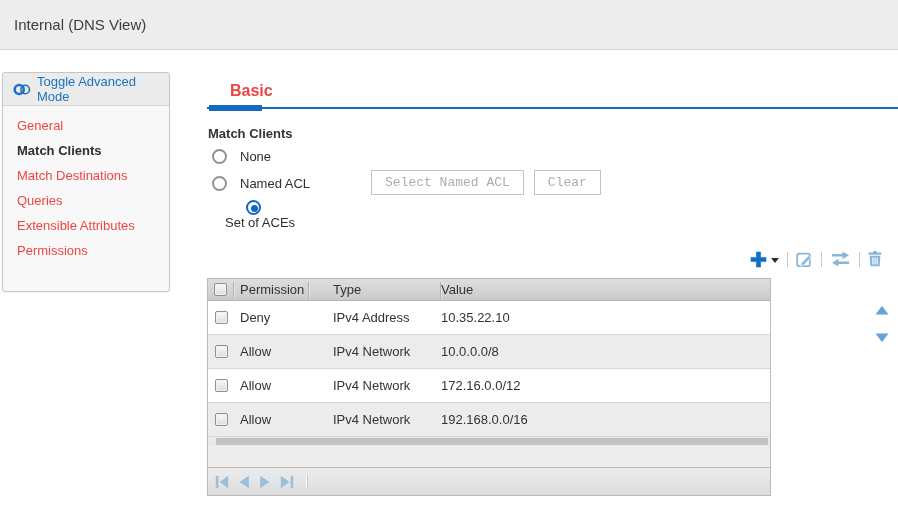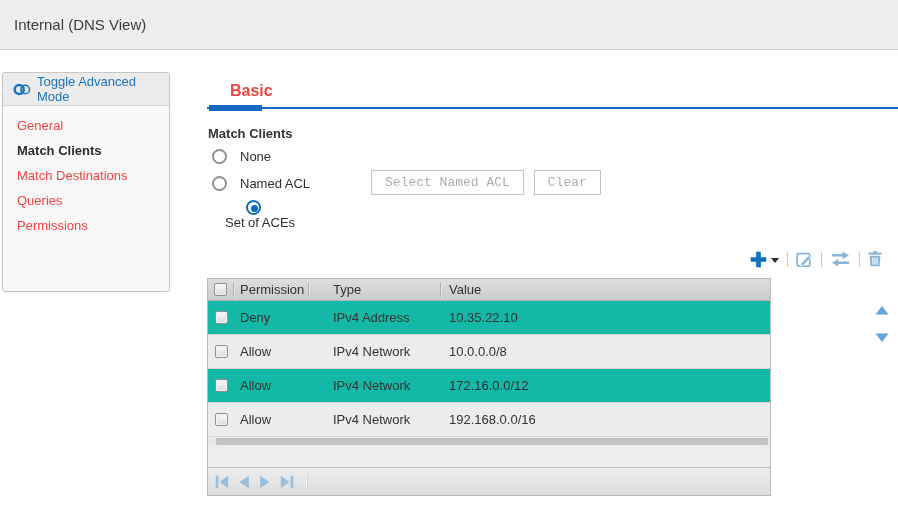--- a/index.html
+++ b/index.html
@@ -60,26 +60,26 @@
                 border-right:4px solid transparent; border-top:5px solid #2e2e2e;
                 margin-left:4px; margin-top:3px; }
 
   
   .acetable { position:absolute; left:207px; top:278px; width:564px;
               border:1px solid #b9b9b9; background:#ededed; }
   .thead { display:flex; height:22px; background:linear-gradient(#dedede,#cbcbcb);
            border-bottom:1px solid #b5b5b5; align-items:center; font-size:13px; color:#333; }
   .trow  { display:flex; height:34px; align-items:center; font-size:13px; color:#333;
            border-bottom:1px solid #d6d6d6; cursor:pointer; }
-  .trow.odd  { background:#14b8a6; }
+  .trow.odd  { background:#ffffff; }
   .trow.even { background:#ececec; }
   .c-check { width:26px; flex:none; display:flex; justify-content:center; align-items:center; }
   .c-perm  { width:75px; flex:none; padding-left:6px; }
   .c-type  { width:132px; flex:none; padding-left:24px; }
-  .c-value { flex:1; padding-left:8px; }
+  .c-value { flex:1; }
   .thead .c-perm, .thead .c-type { border-right:1px solid #b2b2b2;
            box-shadow:1px 0 0 #e6e6e6; height:16px; line-height:16px; }
   .thead .c-check { border-right:1px solid #b2b2b2; box-shadow:1px 0 0 #e6e6e6; height:16px; }
   .checkbox { width:13px; height:13px; border:1px solid #909090; border-radius:2px;
               background:linear-gradient(#f9f9f9,#dcdcdc);
               box-shadow:inset 0 0 0 1px #f2f2f2; cursor:pointer; }
   .hscroll { height:9px; background:#e9e9e9; position:relative; }
   .hscroll .thumb { position:absolute; left:8px; right:2px; top:1px; height:7px;
                     background:#c2c2c2; border-radius:1px; cursor:pointer; }
   .emptyrow { height:21px; background:#ededed; }
@@ -113,20 +113,21 @@
           <circle cx="12.2" cy="6.5" r="4.3" fill="none" stroke="#1b74c0" stroke-width="1.6"></circle>
         </svg>
       </span>
       <span class="lbl">Toggle Advanced Mode</span>
     </div>
     <div class="sidebar-list">
       <div class="side-item">General</div>
       <div class="side-item active">Match Clients</div>
       <div class="side-item">Match Destinations</div>
       <div class="side-item">Queries</div>
+      <div class="side-item">Extensible Attributes</div>
       <div class="side-item">Permissions</div>
     </div>
   </div>
 
   <div class="tabstrip">
     <div class="tab-label">Basic</div>
     <div class="tab-thinline"></div>
     <div class="tab-thickline"></div>
   </div>
 

